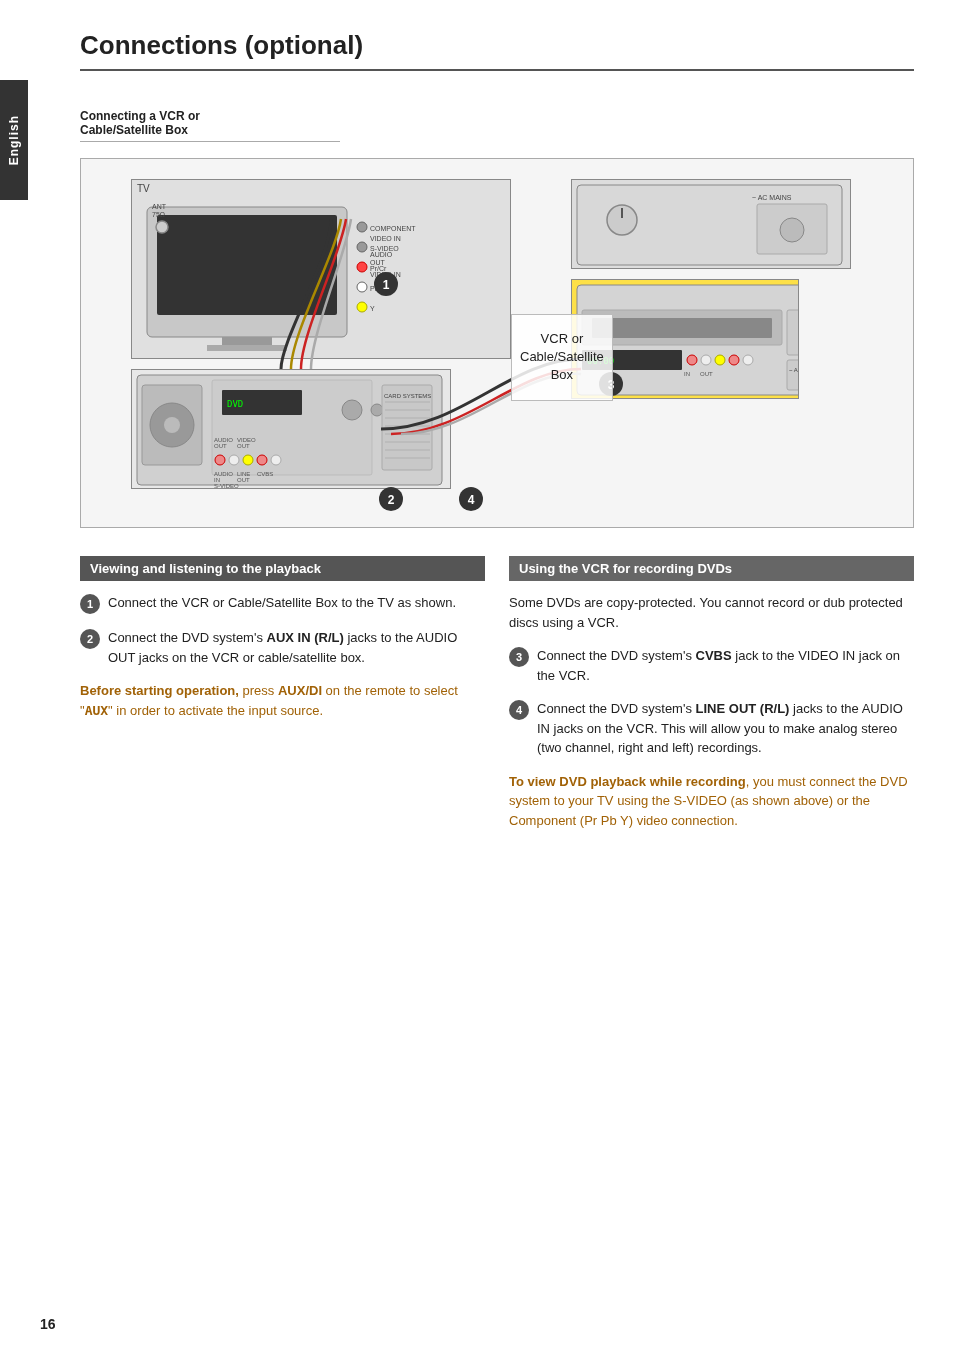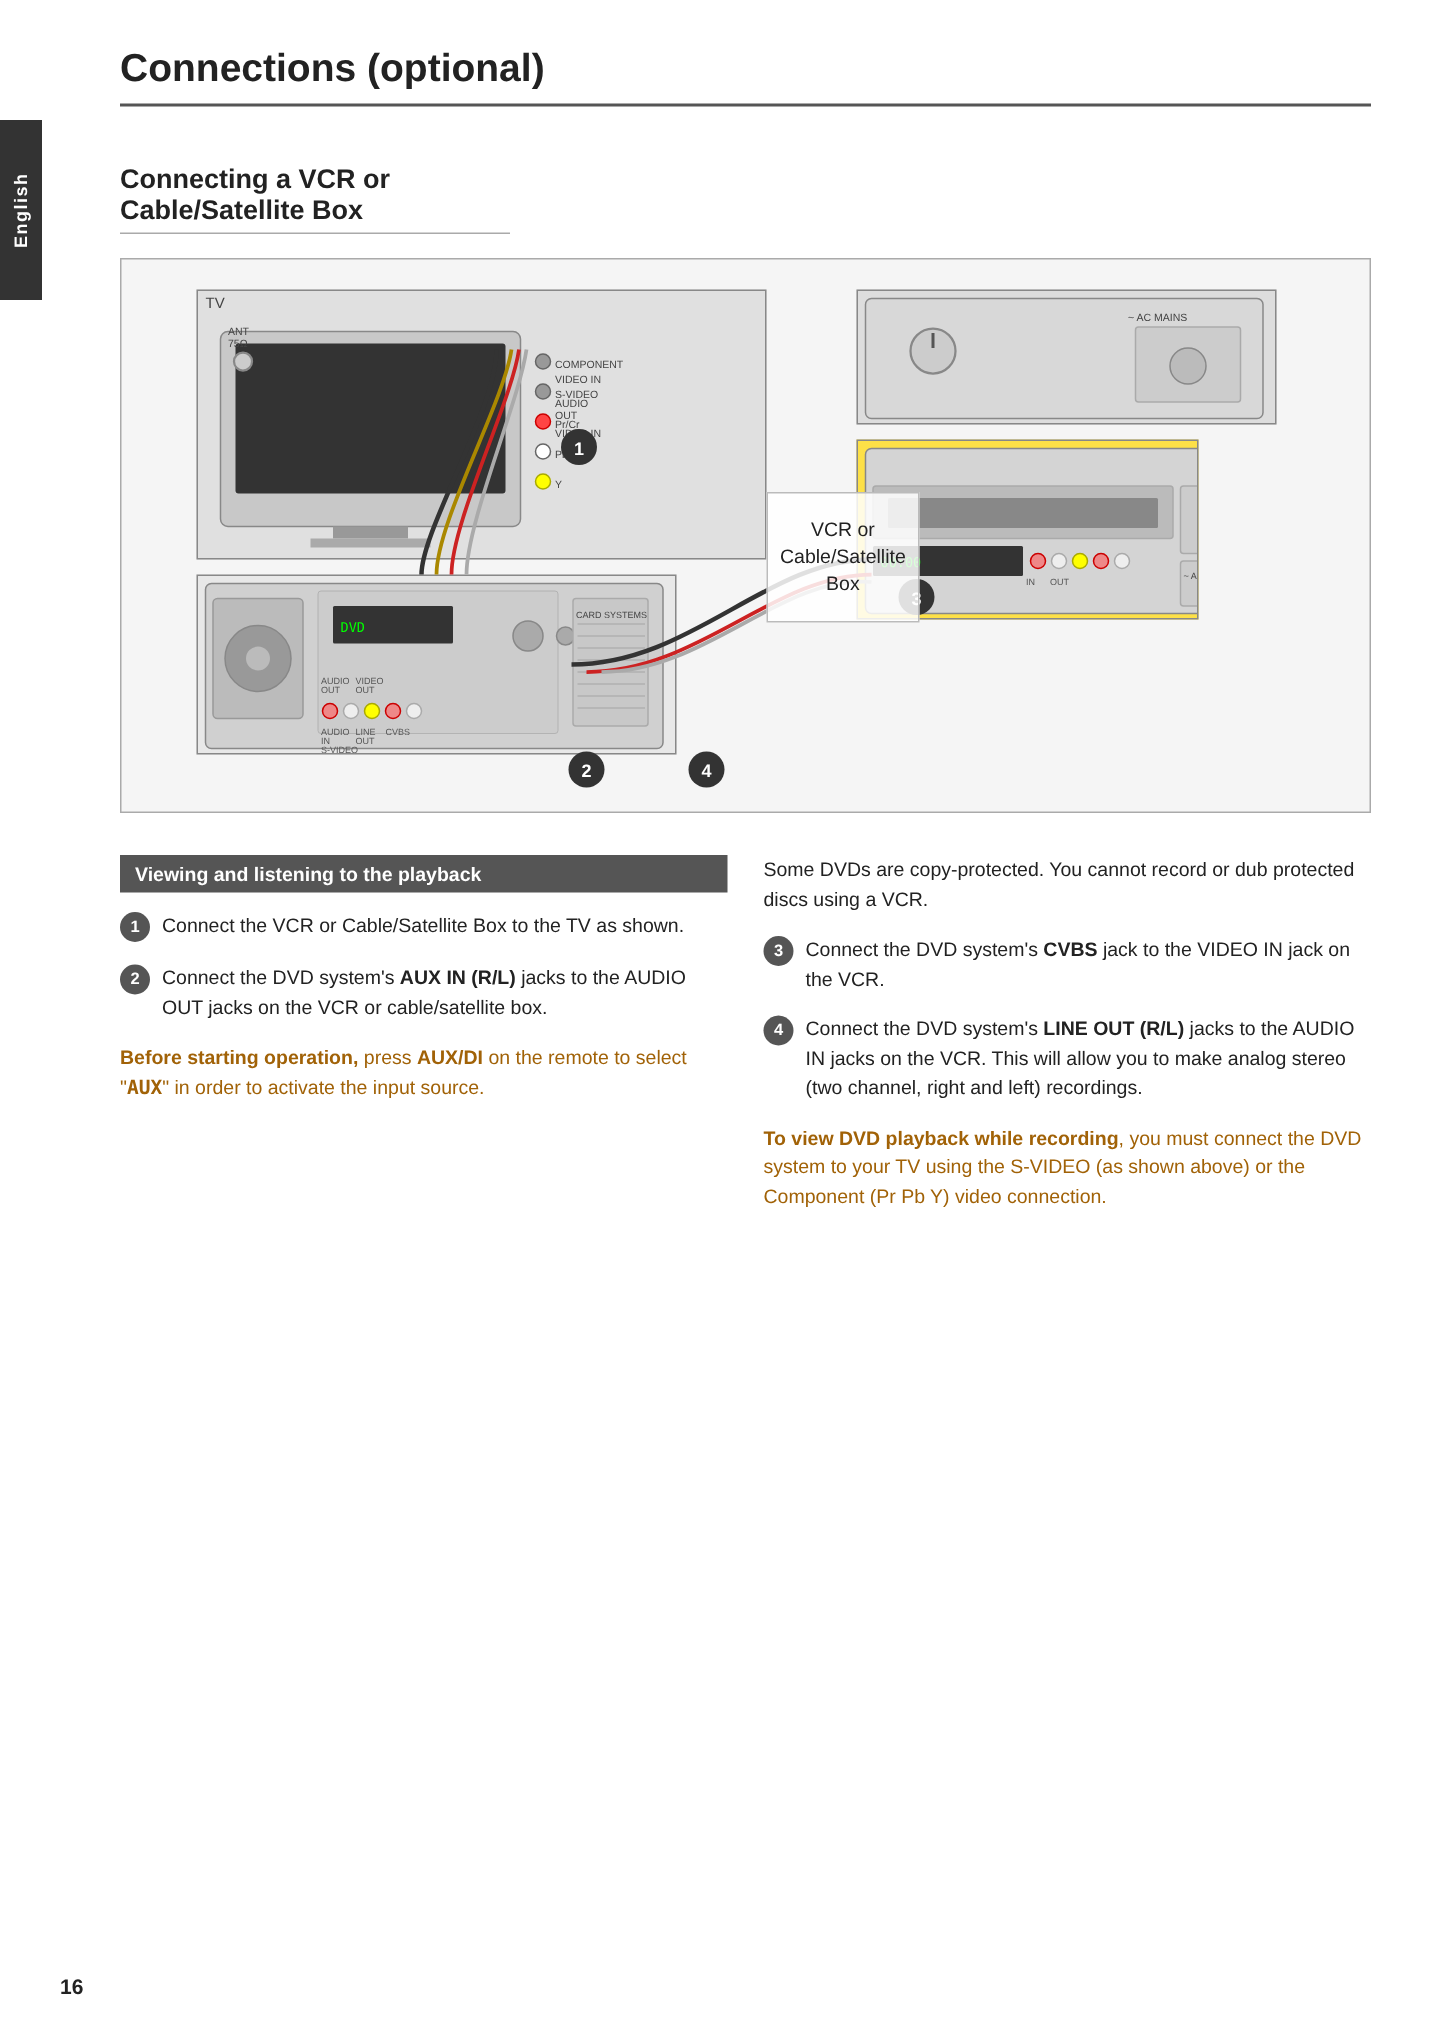--- a/index.html
+++ b/index.html
@@ -44,21 +44,21 @@
     .page-title {
       font-size: 26px;
       font-weight: bold;
       margin-bottom: 22px;
       border-bottom: 2px solid #555;
       padding-bottom: 8px;
     }
 
     
     .section-subtitle {
-      font-size: 18px;
+      font-size: 12px;
       font-weight: bold;
       margin-top: 16px;
       margin-bottom: 16px;
       padding-bottom: 4px;
       border-bottom: 1px solid #aaa;
       display: inline-block;
       width: 260px;
     }
 
     
@@ -433,20 +433,21 @@
         </li>
       </ul>
 
       <p class="note-para">
         <span class="note-bold">Before starting operation,</span>
         press <b>AUX/DI</b> on the remote to select "<span class="mono">AUX</span>" in order to activate the input source.
       </p>
     </div>
 
     <div>
+      <div class="col-header col-header-medium">Using the VCR for recording DVDs</div>
 
       <p class="copy-note">Some DVDs are copy-protected. You cannot record or dub protected discs using a VCR.</p>
 
       <ul class="step-list">
         <li class="step-item">
           <div class="step-num">3</div>
           <span class="step-text">Connect the DVD system's <b>CVBS</b> jack to the VIDEO IN jack on the VCR.</span>
         </li>
         <li class="step-item">
           <div class="step-num">4</div>

